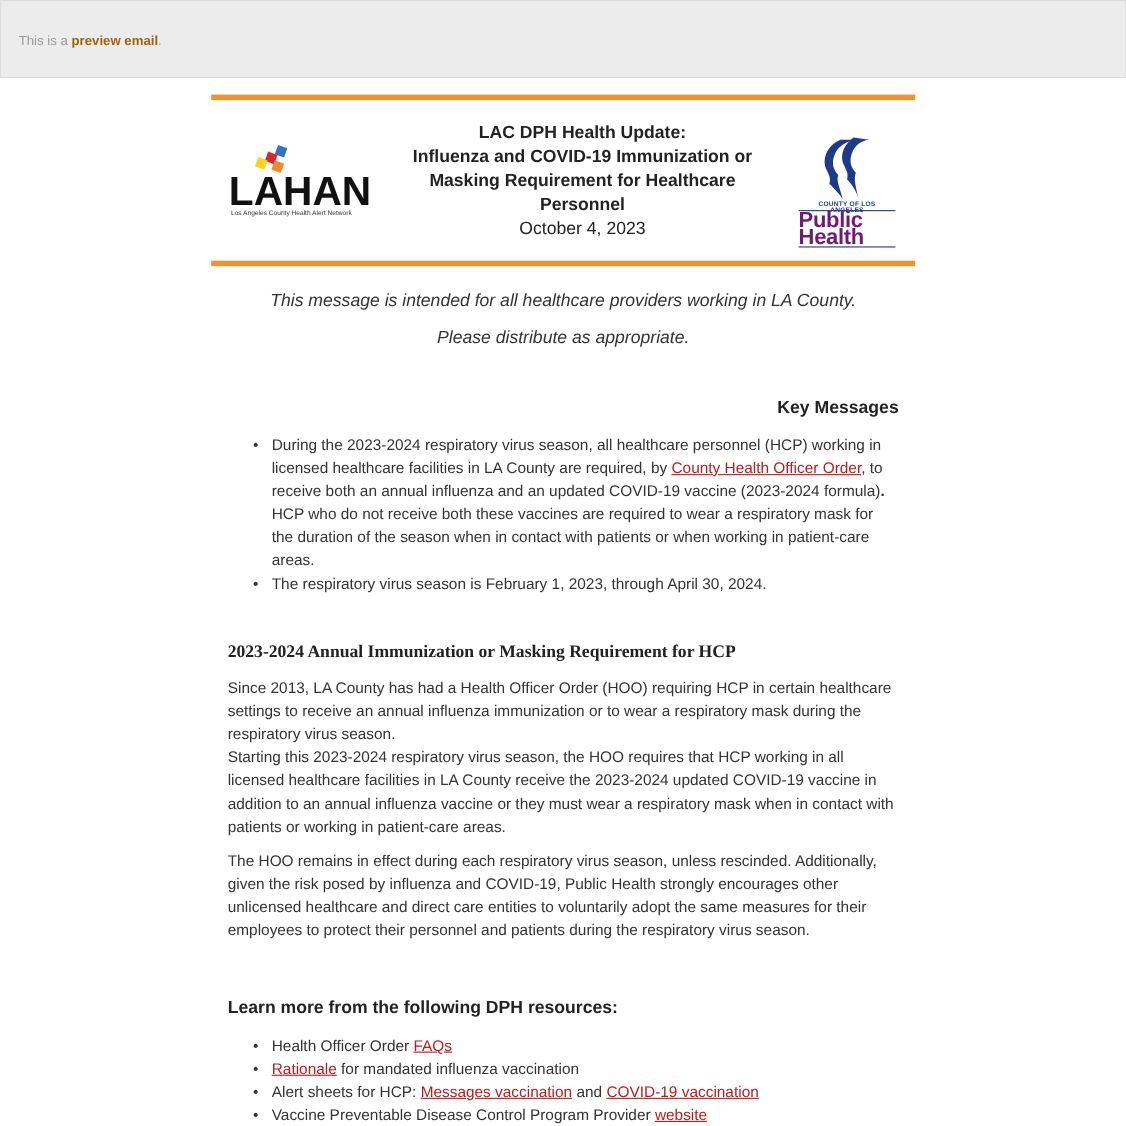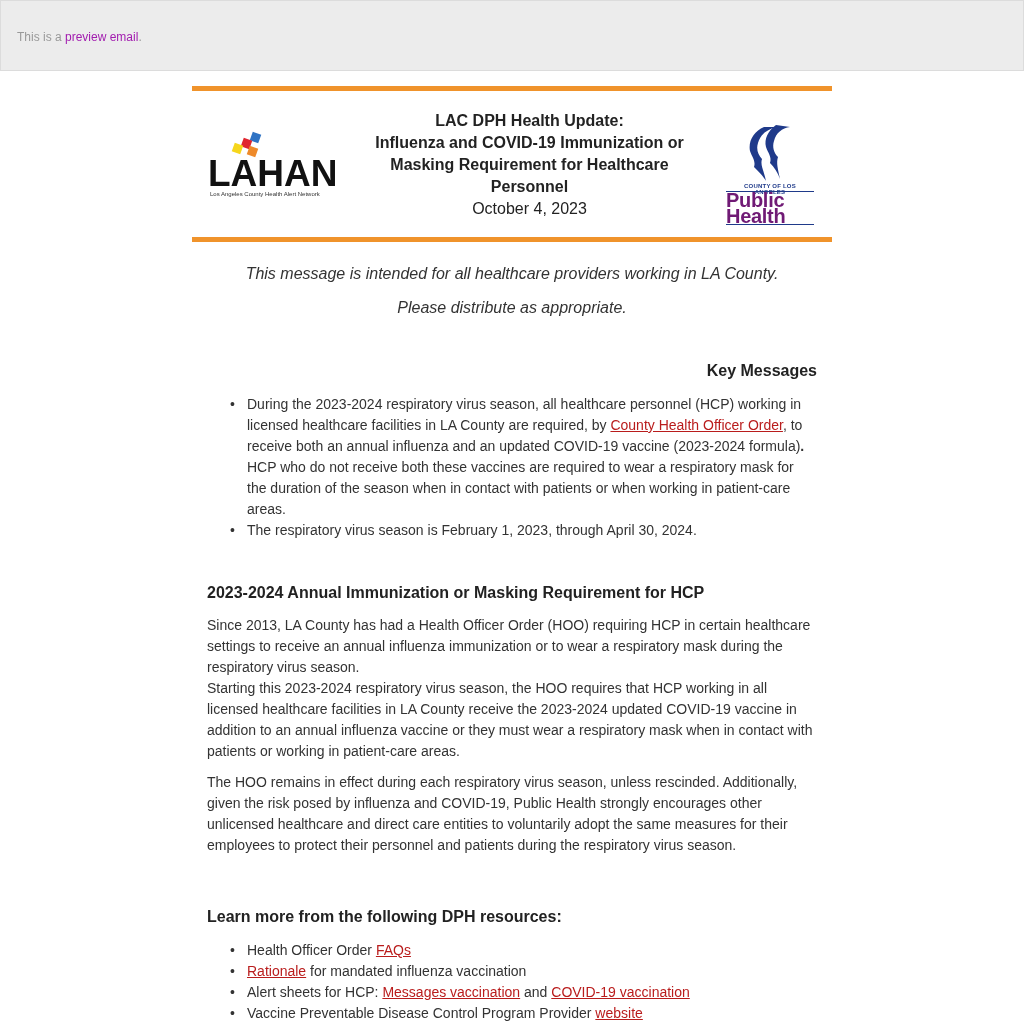--- a/index.html
+++ b/index.html
@@ -5,21 +5,21 @@
   * { box-sizing: border-box; margin: 0; padding: 0; }
   html, body { width: 1024px; height: 1024px; overflow: hidden; background: #ffffff; }
   body { font-family: "Liberation Sans", sans-serif; color: #333333; }
 
   .preview-bar {
     position: absolute; left: 0; top: 0; width: 1024px; height: 71px;
     background: #ececec; border: 1px solid #dcdcdc;
     font-size: 12px; color: #999999;
   }
   .preview-bar .txt { position: absolute; left: 16px; top: 29px; }
-  .preview-bar .hl { color: #a21caf; font-weight: normal; }
+  .preview-bar .hl { color: #a16207; font-weight: bold; }
 
   .container { position: absolute; left: 192px; top: 86px; width: 640px; }
 
   .rule { height: 5px; background: #f0932b; }
 
   .header {
     position: relative; height: 146px;
   }
   .lahan {
     position: absolute; left: 16px; top: 42px; width: 130px; height: 70px;
@@ -108,21 +108,21 @@
     <p style="margin-top:14px;">Please distribute as appropriate.</p>
   </div>
 
   <div class="body-text">
     <h2 style="margin-top:44px;text-align:right;">Key Messages</h2>
     <ul class="bul" style="margin-top:14px;">
       <li><span>During the 2023-2024 respiratory virus season, all healthcare personnel (HCP) working in licensed healthcare facilities in LA County are required, by </span><a class="lnk" href="#">County Health Officer Order</a><span>, to receive both an annual influenza and an updated COVID-19 vaccine (2023-2024 formula)</span><b>.</b><span> HCP who do not receive both these vaccines are required to wear a respiratory mask for the duration of the season when in contact with patients or when working in patient-care areas.</span></li>
       <li><span>The respiratory virus season is February 1, 2023, through April 30, 2024.</span></li>
     </ul>
 
-    <h2 style="margin-top:43px;">2023-2024 Annual Immunization or Masking Requirement for HCP</h2>
+    <h2 style="margin-top:43px;font-family:Liberation Serif, serif;">2023-2024 Annual Immunization or Masking Requirement for HCP</h2>
     <p class="para" style="margin-top:13px;">Since 2013, LA County has had a Health Officer Order (HOO) requiring HCP in certain healthcare settings to receive an annual influenza immunization or to wear a respiratory mask during the respiratory virus season.</p>
     <p class="para" style="">Starting this 2023-2024 respiratory virus season, the HOO requires that HCP working in all licensed healthcare facilities in LA County receive the 2023-2024 updated COVID-19 vaccine in addition to an annual influenza vaccine or they must wear a respiratory mask when in contact with patients or working in patient-care areas.</p>
     <p class="para" style="margin-top:10px;">The HOO remains in effect during each respiratory virus season, unless rescinded. Additionally, given the risk posed by influenza and COVID-19, Public Health strongly encourages other unlicensed healthcare and direct care entities to voluntarily adopt the same measures for their employees to protect their personnel and patients during the respiratory virus season.</p>
 
     <h2 style="margin-top:52px;">Learn more from the following DPH resources:</h2>
     <ul class="bul" style="margin-top:14px;">
       <li><span>Health Officer Order </span><a class="lnk" href="#">FAQs</a></li>
       <li><a class="lnk" href="#">Rationale</a><span> for mandated influenza vaccination</span></li>
       <li><span>Alert sheets for HCP: </span><a class="lnk" href="#">Messages vaccination</a><span> and </span><a class="lnk" href="#">COVID-19 vaccination</a></li>
       <li><span>Vaccine Preventable Disease Control Program Provider </span><a class="lnk" href="#">website</a></li>

